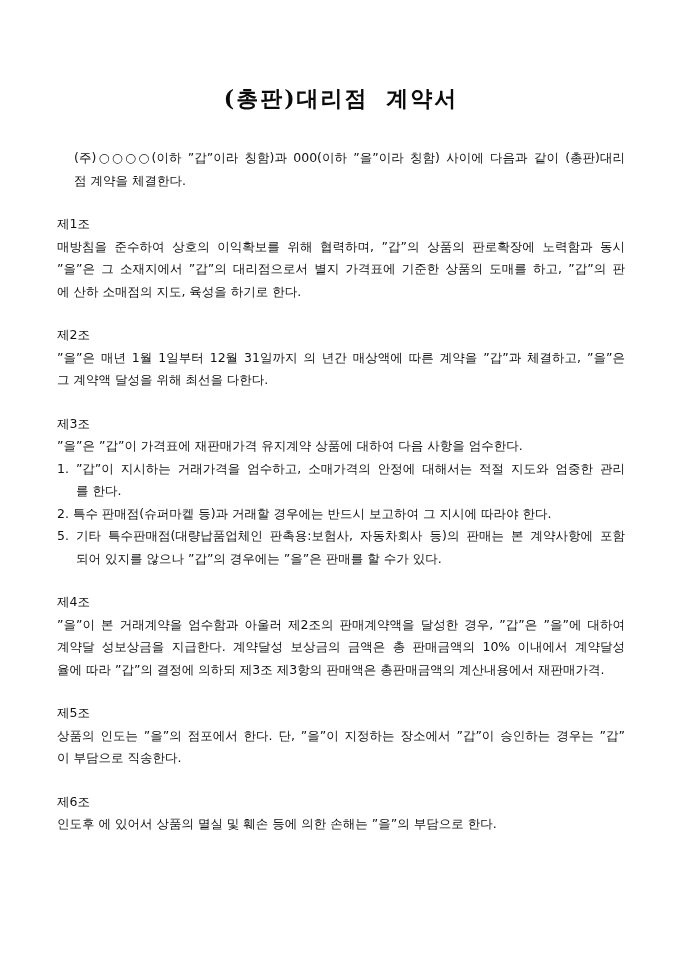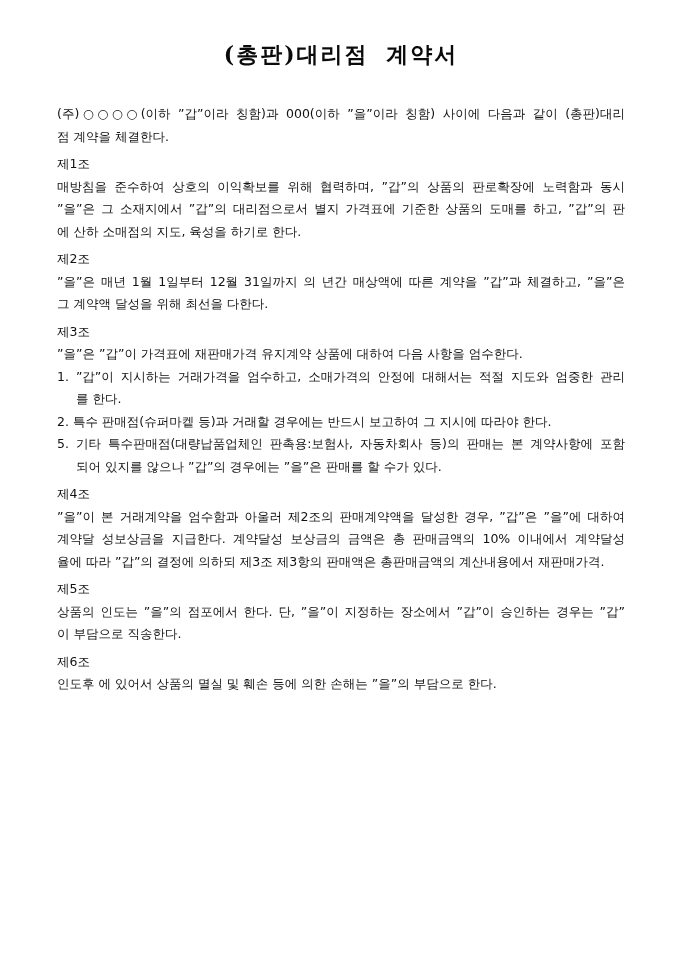--- a/index.html
+++ b/index.html
@@ -8,38 +8,39 @@
     background: #ffffff;
   }
   .page {
     position: relative;
     width: 680px;
     height: 962px;
     background: #ffffff;
     color: #111111;
     font-family: "DejaVu Sans", "Liberation Sans", sans-serif;
     box-sizing: border-box;
-    padding: 40px 55px 0 57px;
+    padding: 84px 55px 0 57px;
     overflow: hidden;
   }
   .doc-title {
     margin: 0;
     text-align: center;
     font-family: "DejaVu Serif", "Liberation Serif", serif;
     font-size: 22px;
     font-weight: bold;
     letter-spacing: 2px;
     word-spacing: 8px;
     color: #0a0a0a;
   }
   .intro {
     margin-top: 33px;
+    margin-left: 17px;
   }
   .section {
-    margin-top: 5px;
+    margin-top: 21px;
   }
   .heading {
     font-size: 12.5px;
     line-height: 22.5px;
     white-space: nowrap;
   }
   .line {
     font-size: 12.5px;
     line-height: 22.5px;
     white-space: normal;

